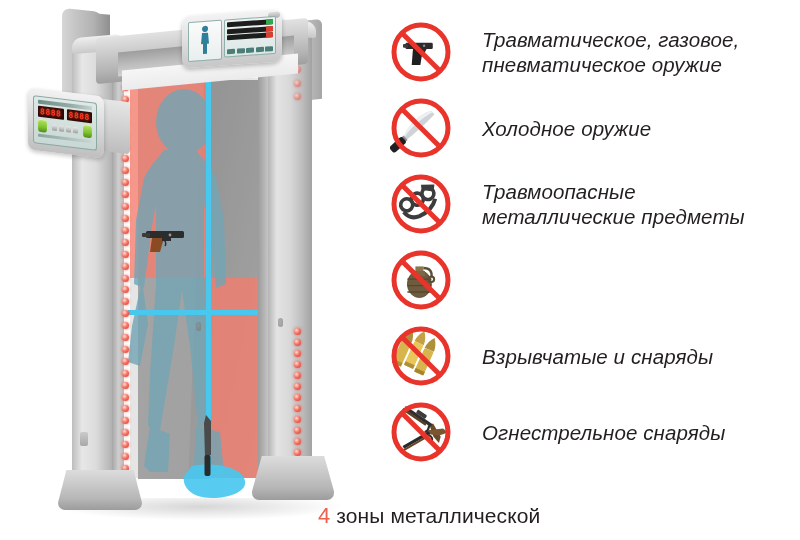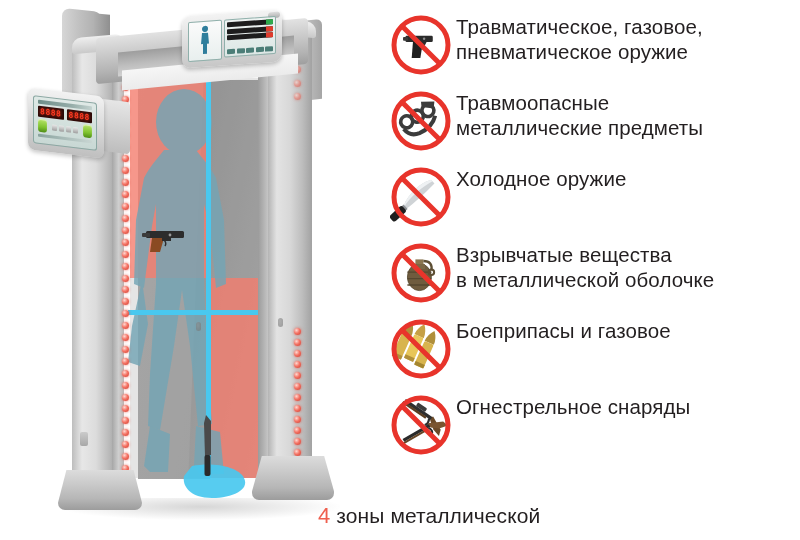--- a/index.html
+++ b/index.html
@@ -487,23 +487,24 @@
   #prohibited-list {
     position: absolute;
     left: 390px;
     top: 14px;
     width: 404px;
     display: flex;
     flex-direction: column;
   }
   .list-row {
     display: flex;
-    align-items: flex-start;
-    gap: 4px;
+    align-items: center;
+    gap: 30px;
     height: 76px;
+    font-style: italic;
   }
   .ban-sign {
     flex: 0 0 auto;
     width: 62px;
     height: 62px;
     position: relative;
   }
   .ban-sign svg { display: block; }
   .row-label {
     font-size: 20.5px;
@@ -719,20 +720,36 @@
             <path d="M18 26 L34 26 L30 52 L16 52 Z" fill="#1f1f1f"></path>
             <path d="M30 26 L40 26 L36 34 q-3 2 -6 1 Z" fill="#2b2b2b"></path>
             <path d="M31 30 q4 4 1 8" stroke="#2b2b2b" stroke-width="2.4" fill="none"></path>
           </g>
           <circle cx="31" cy="31" r="27" fill="none" stroke="#E8342B" stroke-width="5"></circle>
           <line x1="11.9" y1="11.9" x2="50.1" y2="50.1" stroke="#E8342B" stroke-width="5"></line>
         </svg>
       </div>
       <div class="row-label">Травматическое, газовое,
 пневматическое оружие</div>
+    </div>
+
+    <div class="list-row">
+      <div class="ban-sign">
+        <svg width="62" height="62" viewBox="0 0 62 62">
+          <g transform="translate(31,31) rotate(-42) translate(-31,-31)">
+            <path d="M12 26 C24 20 40 20 50 25 L50 30 C38 31 22 31 12 30 Z" fill="#cfd3d6"></path>
+            <path d="M12 26 C24 20 40 20 50 25 L50 27 C38 24 22 24 12 27 Z" fill="#eef1f3"></path>
+            <rect x="10" y="25" width="3" height="6" fill="#8d9296"></rect>
+            <rect x="-6" y="24" width="17" height="8" rx="2.5" fill="#1f1f1f"></rect>
+          </g>
+          <circle cx="31" cy="31" r="27" fill="none" stroke="#E8342B" stroke-width="5"></circle>
+          <line x1="11.9" y1="11.9" x2="50.1" y2="50.1" stroke="#E8342B" stroke-width="5"></line>
+        </svg>
+      </div>
+      <div class="row-label">Холодное оружие</div>
     </div>
 
     <div class="list-row">
       <div class="ban-sign">
         <svg width="62" height="62" viewBox="0 0 62 62">
           <g transform="translate(31,31) rotate(-28) translate(-31,-31)" fill="none" stroke="#3c3c3c" stroke-width="3.6">
             <circle cx="18" cy="25" r="6"></circle>
             <circle cx="30" cy="25" r="6"></circle>
             <circle cx="42" cy="25" r="6"></circle>
             <path d="M12 30 q2 10 12 11 q14 1 22 -8" stroke-width="4"></path>
@@ -744,51 +761,33 @@
           <line x1="11.9" y1="11.9" x2="50.1" y2="50.1" stroke="#E8342B" stroke-width="5"></line>
         </svg>
       </div>
       <div class="row-label">Травмоопасные
 металлические предметы</div>
     </div>
 
     <div class="list-row">
       <div class="ban-sign">
         <svg width="62" height="62" viewBox="0 0 62 62">
-          <g transform="translate(31,31) rotate(-42) translate(-31,-31)">
-            <path d="M12 26 C24 20 40 20 50 25 L50 30 C38 31 22 31 12 30 Z" fill="#cfd3d6"></path>
-            <path d="M12 26 C24 20 40 20 50 25 L50 27 C38 24 22 24 12 27 Z" fill="#eef1f3"></path>
-            <rect x="10" y="25" width="3" height="6" fill="#8d9296"></rect>
-            <rect x="-6" y="24" width="17" height="8" rx="2.5" fill="#1f1f1f"></rect>
-          </g>
-          <circle cx="31" cy="31" r="27" fill="none" stroke="#E8342B" stroke-width="5"></circle>
-          <line x1="11.9" y1="11.9" x2="50.1" y2="50.1" stroke="#E8342B" stroke-width="5"></line>
-        </svg>
-      </div>
-      <div class="row-label">Холодное оружие</div>
-    </div>
-
-    <div class="list-row">
-      <div class="ban-sign">
-        <svg width="62" height="62" viewBox="0 0 62 62">
           <g transform="translate(31,31) scale(0.8) translate(-31,-31)">
             <ellipse cx="29" cy="36" rx="15" ry="17" fill="#6f5c3e"></ellipse>
             <ellipse cx="29" cy="36" rx="15" ry="17" fill="none" stroke="#55472f" stroke-width="1"></ellipse>
             <path d="M14 30 H44 M14 38 H44 M14 46 H44" stroke="#55472f" stroke-width="1.6"></path>
             <path d="M22 20 H36 V26 H22 Z" fill="#7b6845"></path>
             <path d="M24 14 H34 V20 H24 Z" fill="#8a7650"></path>
             <path d="M34 16 q12 0 10 12" stroke="#5d4f34" stroke-width="3" fill="none"></path>
             <circle cx="44" cy="30" r="3.4" fill="none" stroke="#5d4f34" stroke-width="2.6"></circle>
           </g>
           <circle cx="31" cy="31" r="27" fill="none" stroke="#E8342B" stroke-width="5"></circle>
           <line x1="11.9" y1="11.9" x2="50.1" y2="50.1" stroke="#E8342B" stroke-width="5"></line>
         </svg>
       </div>
-      <div class="row-label">Взрывчатые вещества
-в металлической оболочке</div>
     </div>
 
     <div class="list-row">
       <div class="ban-sign">
         <svg width="62" height="62" viewBox="0 0 62 62">
           <g transform="translate(31,31) rotate(24) translate(-31,-31)">
             <g transform="translate(-8,0)">
               <path d="M20 10 q5 6 5 13 h-10 q0 -7 5 -13 Z" fill="#b08f3a"></path>
               <rect x="15" y="23" width="10" height="26" rx="1.6" fill="#d8b44d"></rect>
               <rect x="15" y="45" width="10" height="4" fill="#b08f3a"></rect>
@@ -801,21 +800,21 @@
             <g transform="translate(16,-1)">
               <path d="M20 10 q5 6 5 13 h-10 q0 -7 5 -13 Z" fill="#b08f3a"></path>
               <rect x="15" y="23" width="10" height="26" rx="1.6" fill="#d8b44d"></rect>
               <rect x="15" y="45" width="10" height="4" fill="#a5862f"></rect>
             </g>
           </g>
           <circle cx="31" cy="31" r="27" fill="none" stroke="#E8342B" stroke-width="5"></circle>
           <line x1="11.9" y1="11.9" x2="50.1" y2="50.1" stroke="#E8342B" stroke-width="5"></line>
         </svg>
       </div>
-      <div class="row-label">Боеприпасы и газовое</div>
+      <div class="row-label">Взрывчатые и снаряды</div>
     </div>
 
     <div class="list-row">
       <div class="ban-sign">
         <svg width="62" height="62" viewBox="0 0 62 62">
           <g transform="translate(31,31) rotate(34) translate(-31,-31)">
             <rect x="4" y="18" width="34" height="3.4" fill="#2f2f2f"></rect>
             <rect x="16" y="14" width="11" height="4" rx="1" fill="#3c3c3c"></rect>
             <path d="M36 17 L50 24 L52 30 L44 28 L36 22 Z" fill="#6b4a28"></path>
             <path d="M34 21 q3 5 0 8" stroke="#2f2f2f" stroke-width="2.2" fill="none"></path>

